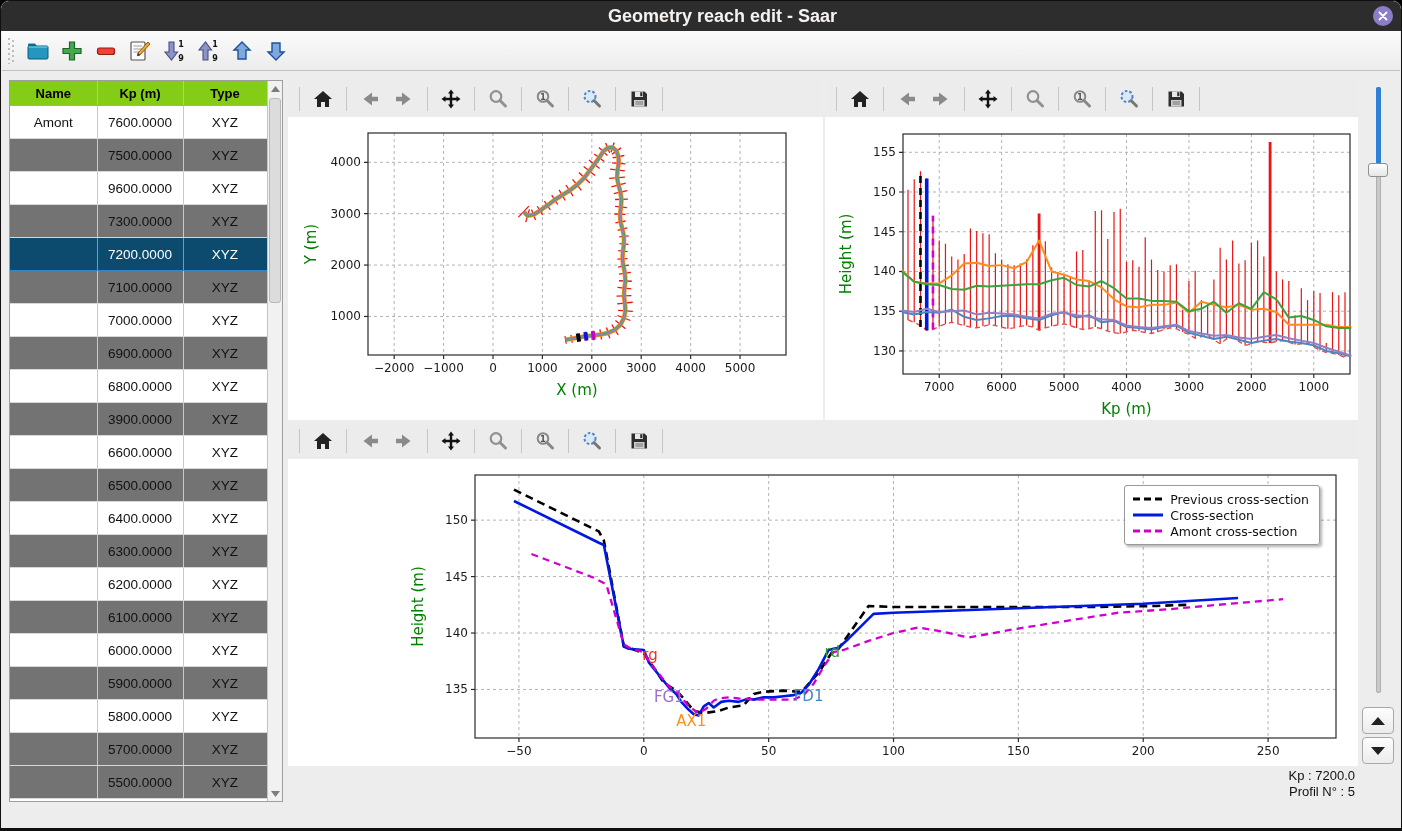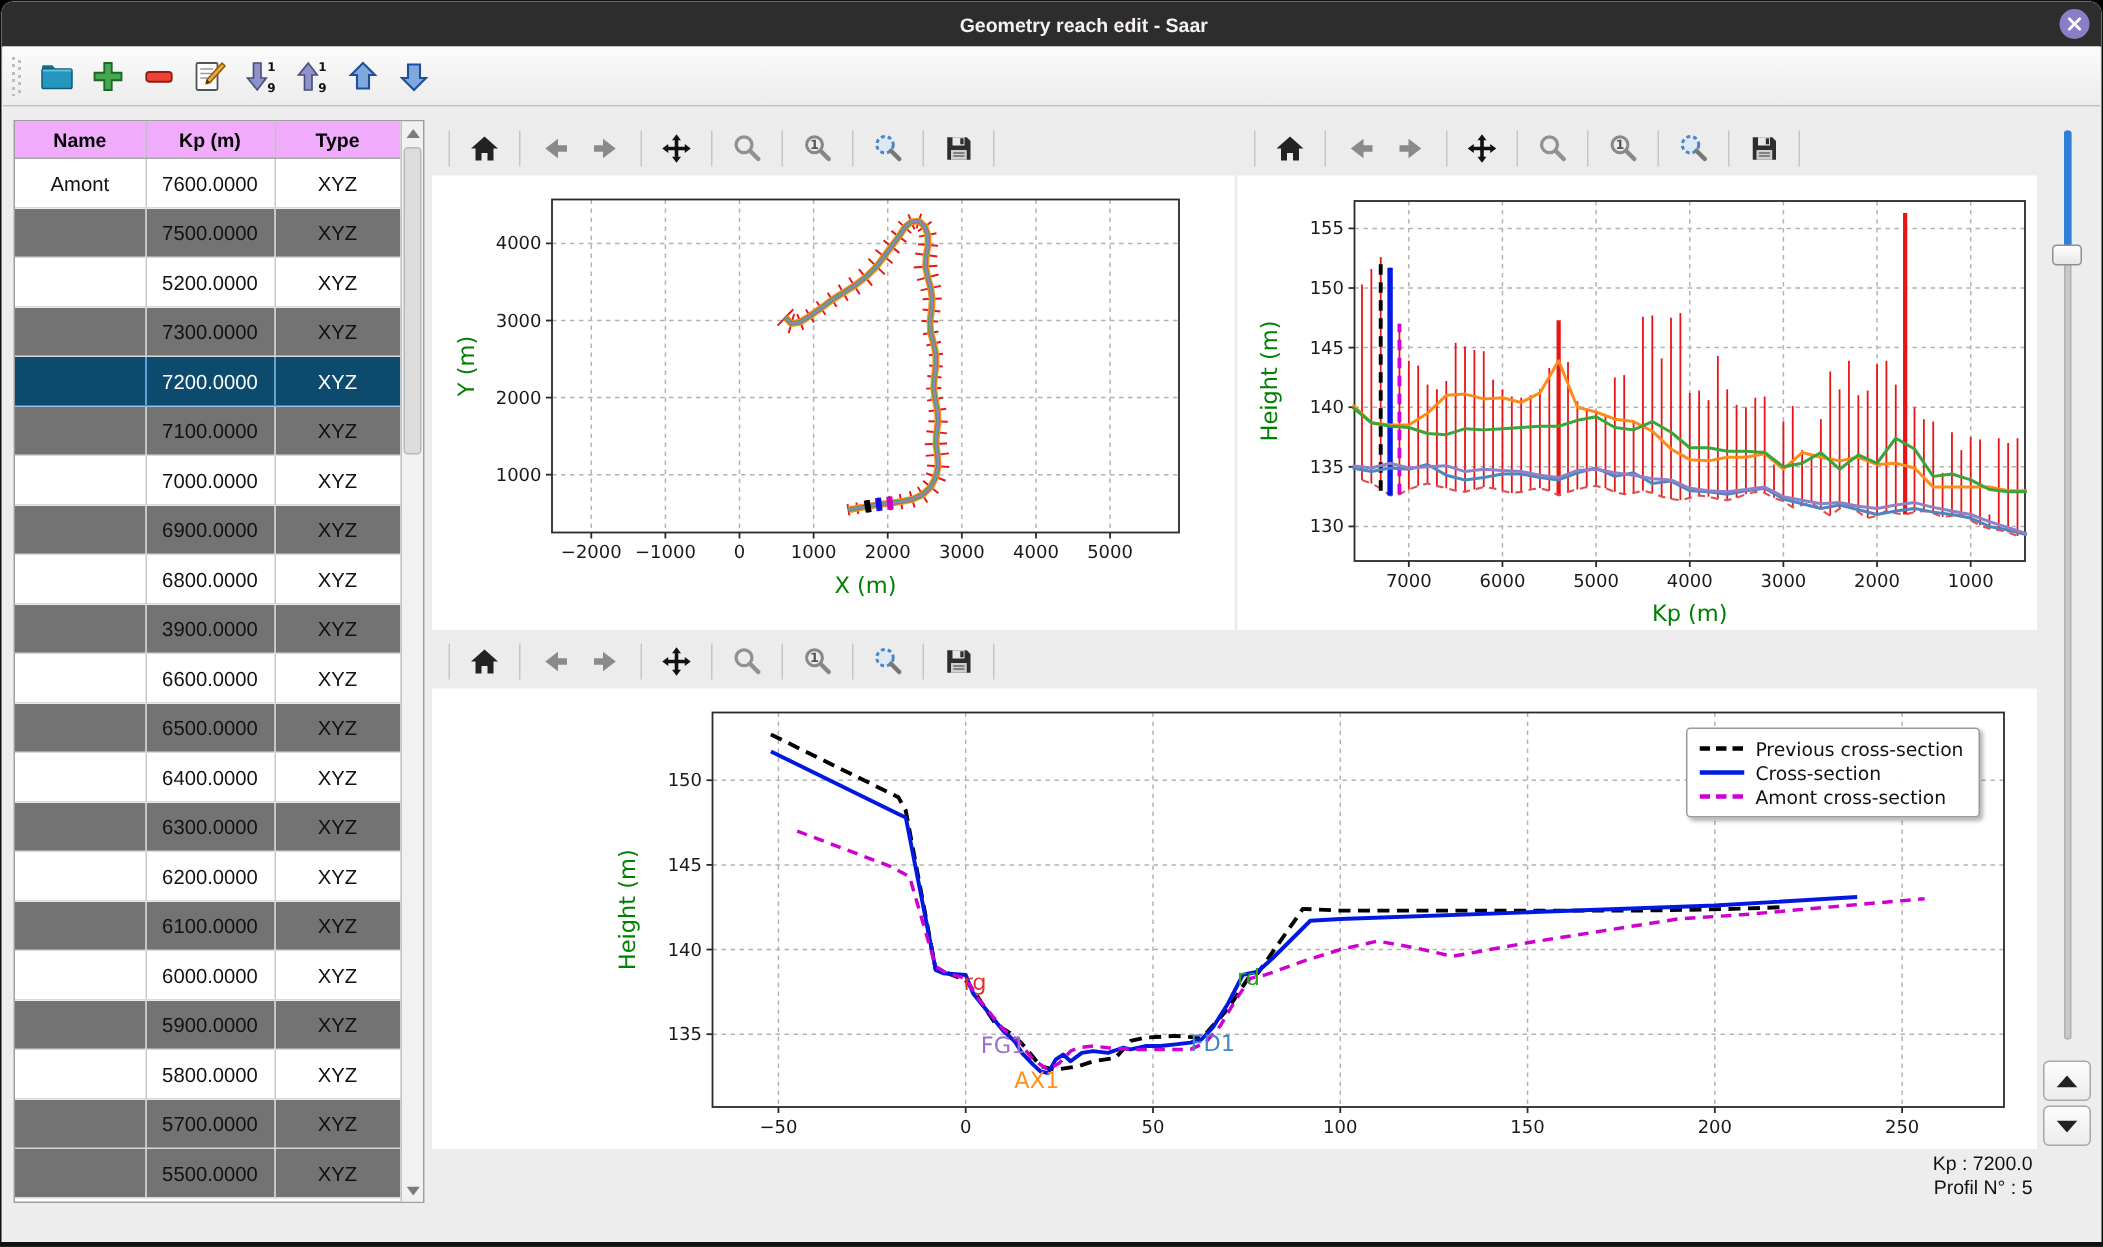--- a/index.html
+++ b/index.html
@@ -2,38 +2,38 @@
 <html><head>
 <meta charset="utf-8">
 <style>
   html,body{margin:0;padding:0;background:#000;width:1402px;height:831px;overflow:hidden;
     font-family:"Liberation Sans","DejaVu Sans",sans-serif;}
   .window{position:absolute;inset:0;background:#ededed;border:1px solid #101010;
     border-bottom-width:3px;border-radius:9px 9px 0 0;box-sizing:border-box;overflow:hidden;}
   
   .titlebar{position:absolute;left:0;top:0;right:0;height:30px;background:#2e2d2d;
     border-radius:8px 8px 0 0;display:flex;align-items:center;justify-content:center;}
-  .titlebar .title{color:#f5f2ef;font-size:13px;font-weight:bold;margin-left:43px;}
+  .titlebar .title{color:#f5f2ef;font-size:18px;font-weight:bold;margin-left:43px;}
   .close-btn{position:absolute;right:8px;top:5px;width:20px;height:20px;border-radius:50%;
     background:#8b7ec6;display:flex;align-items:center;justify-content:center;cursor:default;}
   
   .toolbar{position:absolute;left:1px;top:30px;right:1px;height:40px;
     background:linear-gradient(#fbfbfb,#ececec);border-bottom:1px solid #c2c2c2;
     display:flex;align-items:center;gap:4px;padding-left:5px;box-sizing:border-box;}
   .grip{width:8px;height:26px;margin-right:4px;
     background:repeating-linear-gradient(#bdbdbd 0 2px,transparent 2px 5px),
                repeating-linear-gradient(#bdbdbd 0 2px,transparent 2px 5px);
     background-size:2px 100%,2px 100%;background-position:1px 0,5px 2px;background-repeat:no-repeat;}
   .tbtn{width:30px;height:30px;border:none;background:transparent;padding:2px;display:flex;
     align-items:center;justify-content:center;}
   
   .table-panel{position:absolute;left:8px;top:79px;width:274px;height:722px;background:#fff;
     border:1px solid #9e9e9e;box-sizing:border-box;overflow:hidden;}
   .grid-table{border-collapse:collapse;table-layout:fixed;width:257px;}
-  .grid-table th{height:22px;font-size:13px;font-weight:bold;background:#f0abfc;
+  .grid-table th{height:22px;font-size:13px;font-weight:bold;background:#84cc16;
     border-right:1px solid #bdbdbd;border-bottom:1px solid #a8a8a8;text-align:center;}
   .grid-table td{height:30px;font-size:13.5px;text-align:center;color:#111;
     border-right:1px solid #c9c9c9;border-bottom:1px solid #d8d8d8;overflow:hidden;white-space:nowrap;}
   .grid-table tr.alt td{background:#737373;}
   .grid-table tr.sel td{background:#0c4a6e;color:#fff;border-bottom-color:#3389cb;border-right-color:#5ba0d6;}
   .vscroll{position:absolute;top:0;right:0;width:15px;height:100%;background:#f1f1f1;
     border-left:1px solid #c4c4c4;box-sizing:border-box;}
   .vscroll .sbtn{position:absolute;left:0;width:100%;height:15px;display:flex;align-items:center;
     justify-content:center;background:#f1f1f1;}
   .vscroll .thumb{position:absolute;left:1px;top:17px;width:12px;height:205px;background:#dcdcdc;
@@ -157,21 +157,21 @@
             <td>7600.0000</td>
             <td>XYZ</td>
           </tr>
           <tr class="alt">
             <td></td>
             <td>7500.0000</td>
             <td>XYZ</td>
           </tr>
           <tr>
             <td></td>
-            <td>5200.0000</td>
+            <td>9600.0000</td>
             <td>XYZ</td>
           </tr>
           <tr class="alt">
             <td></td>
             <td>7300.0000</td>
             <td>XYZ</td>
           </tr>
           <tr class="sel">
             <td></td>
             <td>7200.0000</td>

